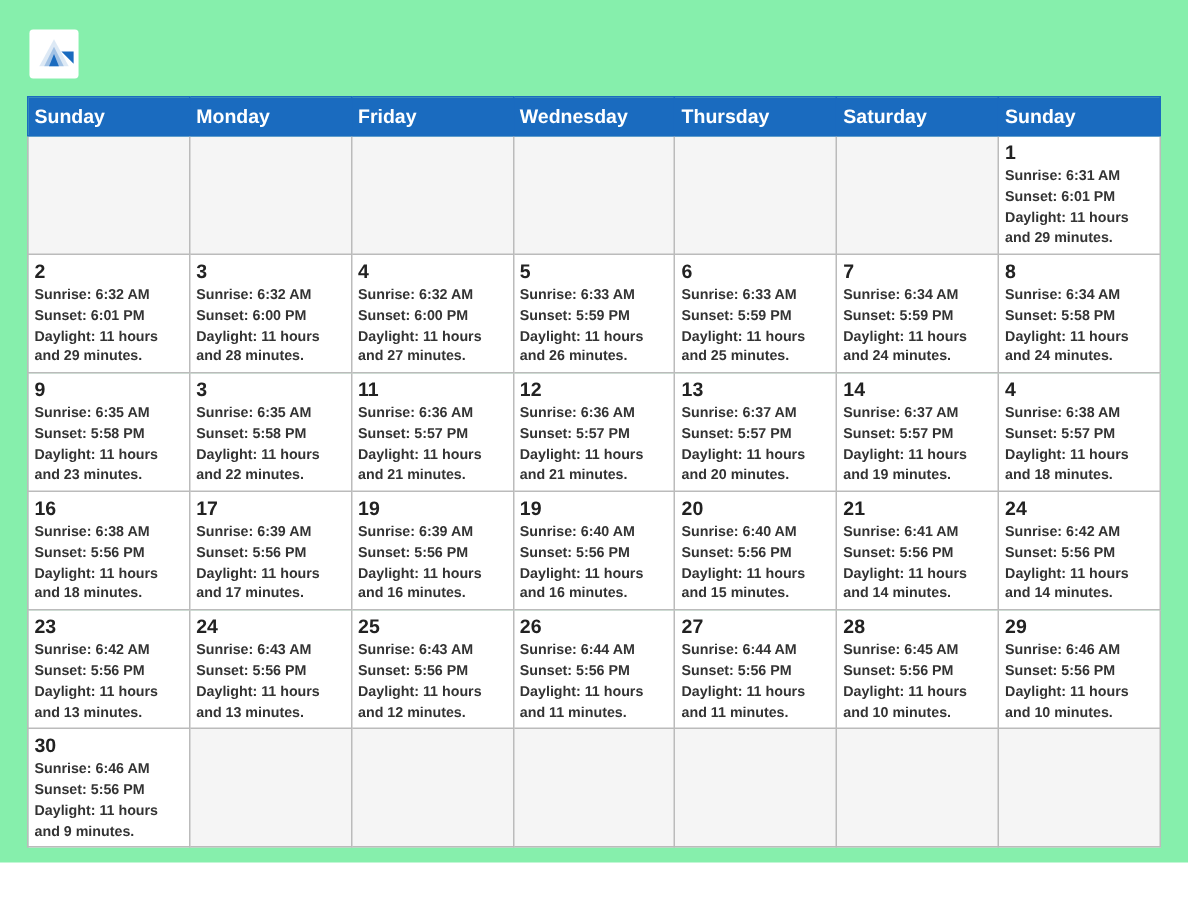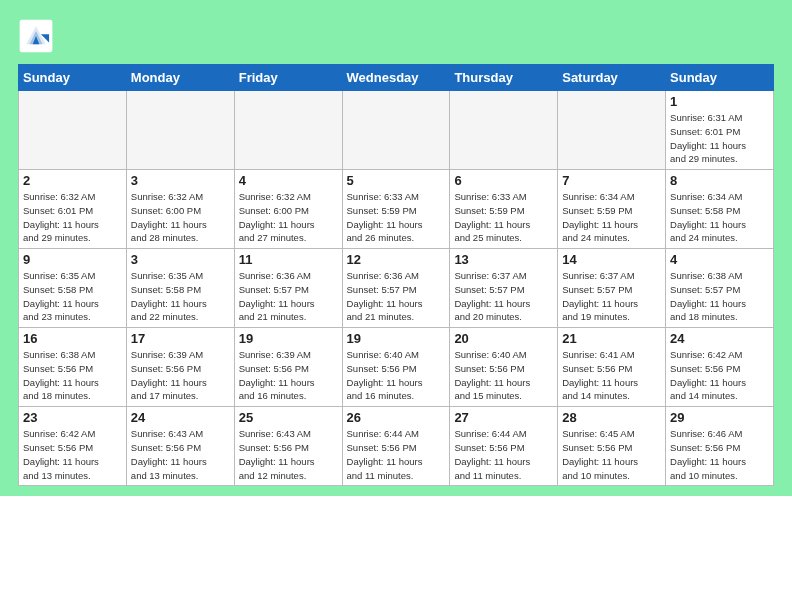--- a/index.html
+++ b/index.html
@@ -84,20 +84,21 @@
       font-size: 13px;
       font-weight: bold;
       color: #222;
       display: block;
       margin-bottom: 2px;
     }
     .day-info {
       font-size: 9.5px;
       color: #333;
       line-height: 1.45;
+      font-weight: bold;
     }
   </style>
 </head>
 <body>
 
 <div class="page">
   <div class="header">
     <div class="logo">
       <svg class="logo-icon" viewBox="0 0 44 44">
 
@@ -256,15 +257,27 @@
           </td>
           <td>
             <span class="day-number">28</span>
             <div class="day-info">Sunrise: 6:45 AM<br>Sunset: 5:56 PM<br>Daylight: 11 hours<br>and 10 minutes.</div>
           </td>
           <td>
             <span class="day-number">29</span>
             <div class="day-info">Sunrise: 6:46 AM<br>Sunset: 5:56 PM<br>Daylight: 11 hours<br>and 10 minutes.</div>
           </td>
         </tr>
+        <tr>
+          <td>
+            <span class="day-number">30</span>
+            <div class="day-info">Sunrise: 6:46 AM<br>Sunset: 5:56 PM<br>Daylight: 11 hours<br>and 9 minutes.</div>
+          </td>
+          <td class="empty"></td>
+          <td class="empty"></td>
+          <td class="empty"></td>
+          <td class="empty"></td>
+          <td class="empty"></td>
+          <td class="empty"></td>
+        </tr>
       </tbody>
   </table>
 </div>
 
 </body></html>

